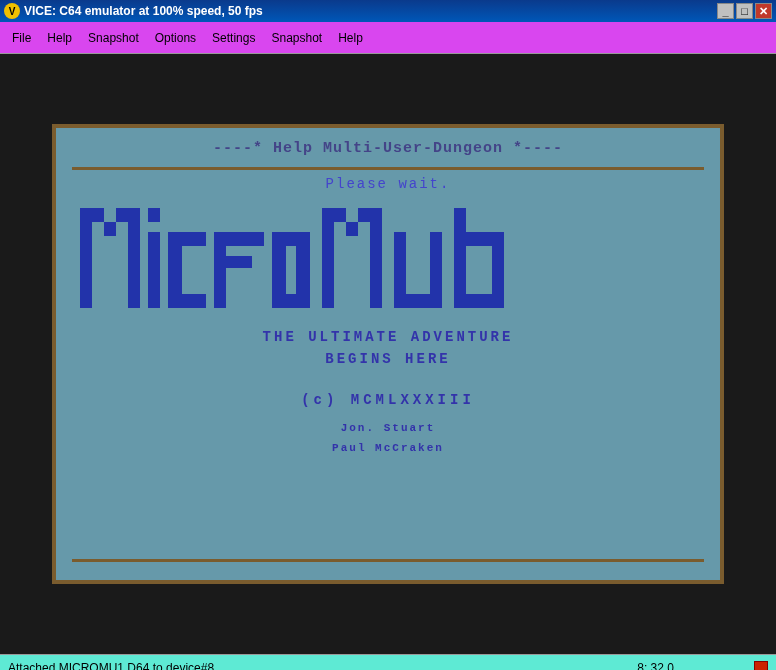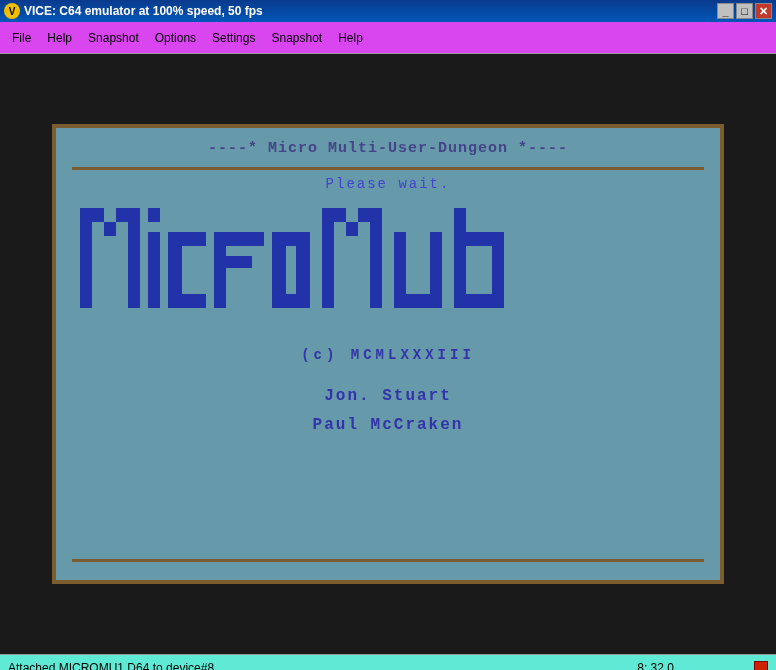--- a/index.html
+++ b/index.html
@@ -157,27 +157,27 @@
       font-size: 14px;
       font-weight: bold;
       letter-spacing: 3px;
       text-align: center;
       line-height: 1.6;
       font-family: 'Courier New', monospace;
     }
 
     .c64-credit {
       color: #3333aa;
-      font-size: 16px;
+      font-size: 11px;
       font-weight: bold;
       letter-spacing: 2px;
       text-align: center;
       line-height: 1.8;
       font-family: 'Courier New', monospace;
-      margin-top: 16px;
+      margin-top: 8px;
     }
 
     
     #status-bar {
       width: 100%;
       height: 26px;
       background: #5eead4;
       display: flex;
       align-items: center;
       justify-content: space-between;
@@ -255,21 +255,21 @@
   <span class="menu-item">Options</span>
   <span class="menu-item">Settings</span>
   <span class="menu-item">Snapshot</span>
   <span class="menu-item">Help</span>
 </div>
 
 <div id="emulator-area">
   <div id="c64-screen">
     <div id="c64-inner">
 
-      <div id="header-line">----*  Micro Multi-User-Dungeon  *----</div>
+      <div id="header-line">----*  Help Multi-User-Dungeon  *----</div>
 
       <div class="c64-border-line"></div>
 
       <div id="please-wait">Please wait.</div>
 
       <div id="logo-area">
         <svg id="micromud-svg" viewBox="0 0 620 110">
 
           <style>
             .logo-char { fill: #2233aa; }
@@ -308,20 +308,24 @@
           <rect class="logo-char" x="352" y="28" width="12" height="76"></rect>
           <rect class="logo-char" x="316" y="90" width="48" height="14"></rect>
 
           <rect class="logo-char" x="376" y="4" width="12" height="100"></rect>
           <rect class="logo-char" x="388" y="28" width="26" height="14"></rect>
           <rect class="logo-char" x="414" y="28" width="12" height="76"></rect>
           <rect class="logo-char" x="388" y="90" width="26" height="14"></rect>
         </svg>
       </div>
 
+      <div class="c64-body-text">
+        <span>THE ULTIMATE ADVENTURE</span><br>
+        <span>BEGINS HERE</span>
+      </div>
 
       <div class="c64-body-text" style="margin-top:18px; letter-spacing:4px;">(c)   MCMLXXXIII</div>
 
       <div class="c64-credit">
         <span>Jon. Stuart</span><br>
         <span>Paul McCraken</span>
       </div>
 
       <div class="c64-border-line" style="margin-top: auto;"></div>
     </div>

